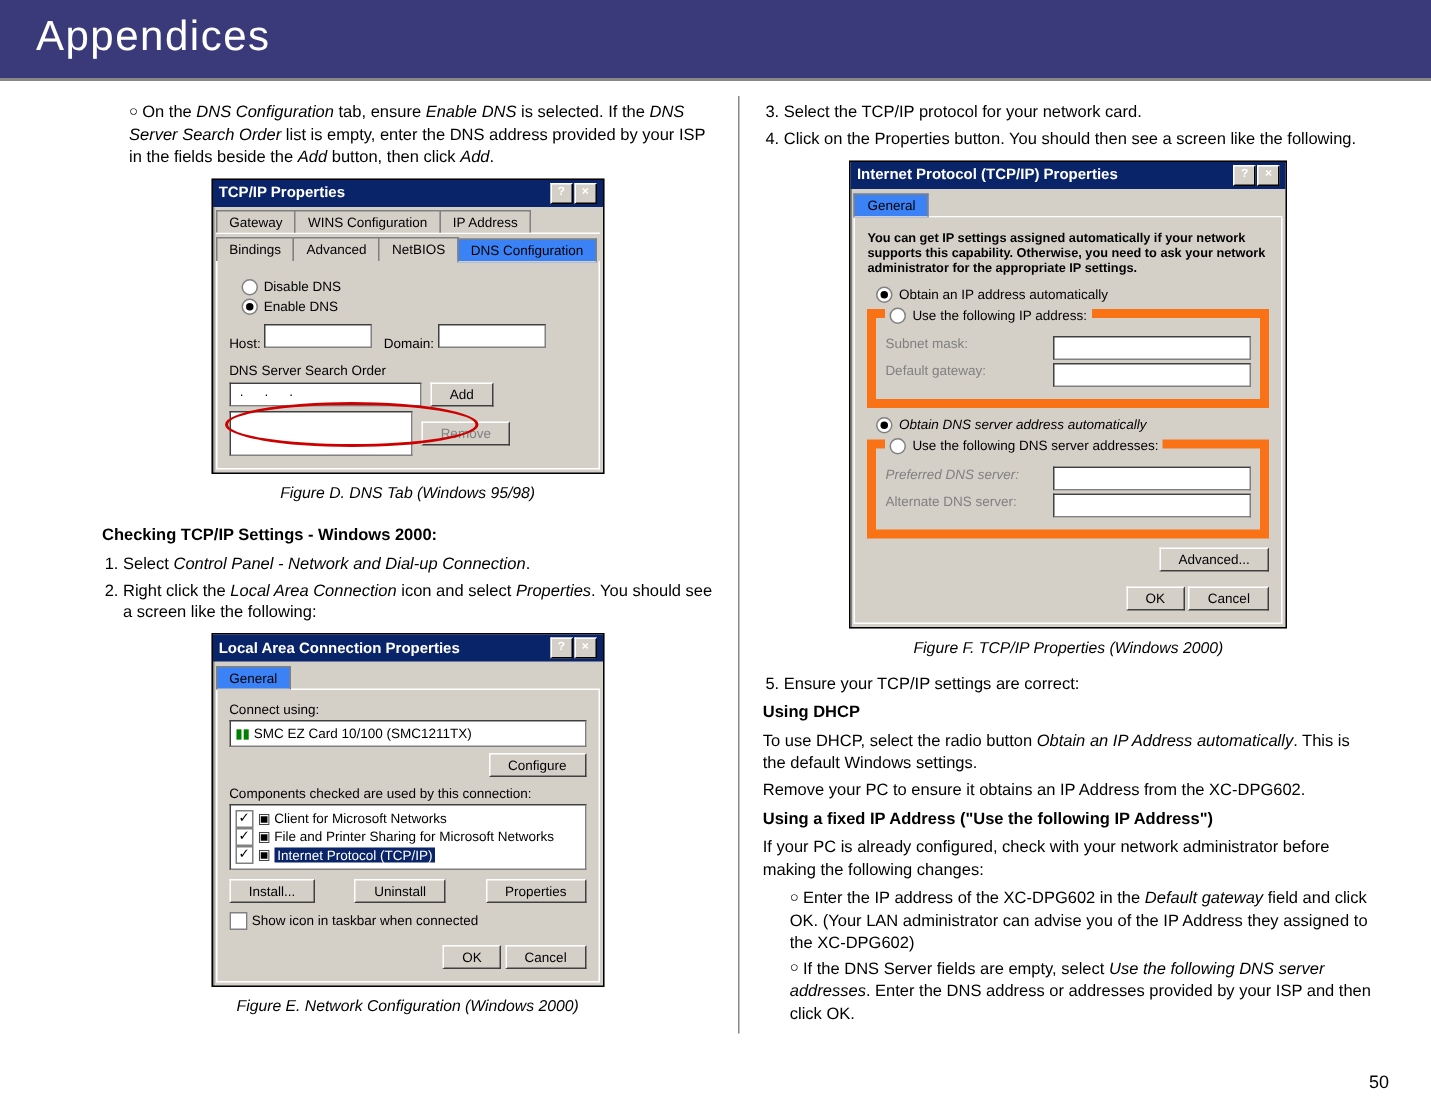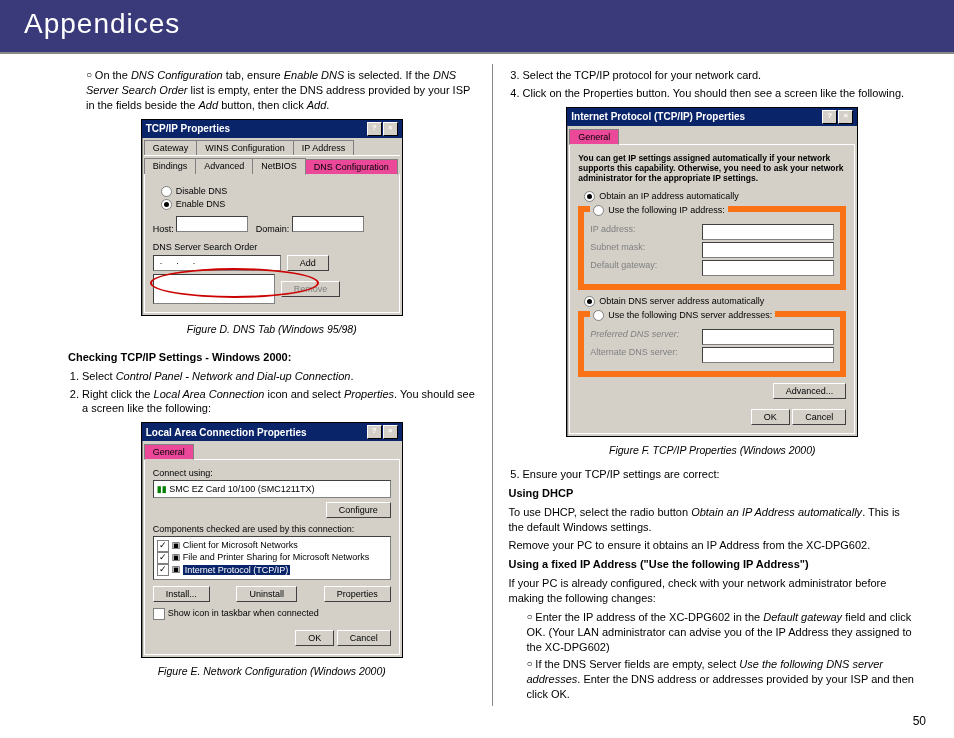--- a/index.html
+++ b/index.html
@@ -59,21 +59,21 @@
   }
   .titlebar {
     background:#0a246a; color:#fff; padding:2px 4px;
     display:flex; justify-content:space-between; align-items:center;
     font-weight:bold; font-size:10px;
   }
   .titlebtns { display:flex; gap:1px;}
   .tbtn { width:13px; height:12px; background:#d4d0c8; border:1px solid #fff; border-right-color:#000; border-bottom-color:#000; font-size:8px; text-align:center; line-height:10px;}
   .tabs { display:flex; font-size:9px; border-bottom:1px solid #fff; margin:2px 2px 0 2px;}
   .tab { padding:2px 8px; border:1px solid #808080; border-bottom:none; background:#d4d0c8; margin-right:-1px;}
-  .tab.active { background:#ec4899; border-bottom:1px solid #d4d0c8; position:relative; top:1px;}
+  .tab.active { background:#3b82f6; border-bottom:1px solid #d4d0c8; position:relative; top:1px;}
   .panel { background:#d4d0c8; padding:8px; margin:0 2px 2px 2px; border:1px solid #fff; border-top:none;}
   .field { display:inline-block; background:#fff; border:1px solid #808080; border-top-color:#404040; border-left-color:#404040; height:14px; }
   .btn9x { display:inline-block; padding:2px 12px; background:#d4d0c8; border:1px solid #fff; border-right-color:#404040; border-bottom-color:#404040; font-size:9px;}
   .radio { display:inline-block; width:9px; height:9px; border:1px solid #808080; border-radius:50%; background:#fff; vertical-align:middle; margin-right:4px;}
   .radio.sel::after{ content:""; display:block; width:5px; height:5px; background:#000; border-radius:50%; margin:2px;}
   .chk { display:inline-block; width:10px; height:10px; border:1px solid #808080; background:#fff; vertical-align:middle; margin-right:3px; text-align:center; line-height:9px; font-size:9px;}
   .groupbox { border:6px solid #f97316; padding:6px; margin:4px 0; position:relative;}
   .groupbox > .gtitle { position:absolute; top:-7px; left:6px; background:#d4d0c8; padding:0 3px; font-size:9px;}
   .dimlbl { color:#808080; }
   .listbox { background:#fff; border:1px solid #808080; border-top-color:#404040; border-left-color:#404040;}
@@ -197,33 +197,29 @@
       </div>
       <div class="tabs">
           <div class="tab active">General</div>
         </div>
       <div class="panel">
         <div style="font-size:8.5px;font-weight:bold;">You can get IP settings assigned automatically if your network supports this capability. Otherwise, you need to ask your network administrator for the appropriate IP settings.</div>
         <div style="margin:8px 0 2px 6px;"><span class="radio sel"></span><span>Obtain an IP address automatically</span></div>
         <div class="groupbox" style="padding-top:10px;">
           <span class="gtitle"><span class="radio"></span><span>Use the following IP address:</span></span>
           <div style="display:flex; justify-content:space-between; margin:2px 0;">
-              <span class="dimlbl">IP address:</span>
-              <span class="field" style="width:130px;"></span>
-            </div>
-          <div style="display:flex; justify-content:space-between; margin:2px 0;">
               <span class="dimlbl">Subnet mask:</span>
               <span class="field" style="width:130px;"></span>
             </div>
           <div style="display:flex; justify-content:space-between; margin:2px 0;">
               <span class="dimlbl">Default gateway:</span>
               <span class="field" style="width:130px;"></span>
             </div>
         </div>
-        <div style="margin:6px 0 2px 6px;"><span class="radio sel"></span><span>Obtain DNS server address automatically</span></div>
+        <div style="margin:6px 0 2px 6px;font-style:italic;"><span class="radio sel"></span><span>Obtain DNS server address automatically</span></div>
         <div class="groupbox" style="padding-top:10px;">
           <span class="gtitle"><span class="radio"></span><span>Use the following DNS server addresses:</span></span>
           <div style="display:flex; justify-content:space-between; margin:2px 0;font-style:italic;">
               <span class="dimlbl">Preferred DNS server:</span>
               <span class="field" style="width:130px;"></span>
             </div>
           <div style="display:flex; justify-content:space-between; margin:2px 0;">
               <span class="dimlbl">Alternate DNS server:</span>
               <span class="field" style="width:130px;"></span>
             </div>

